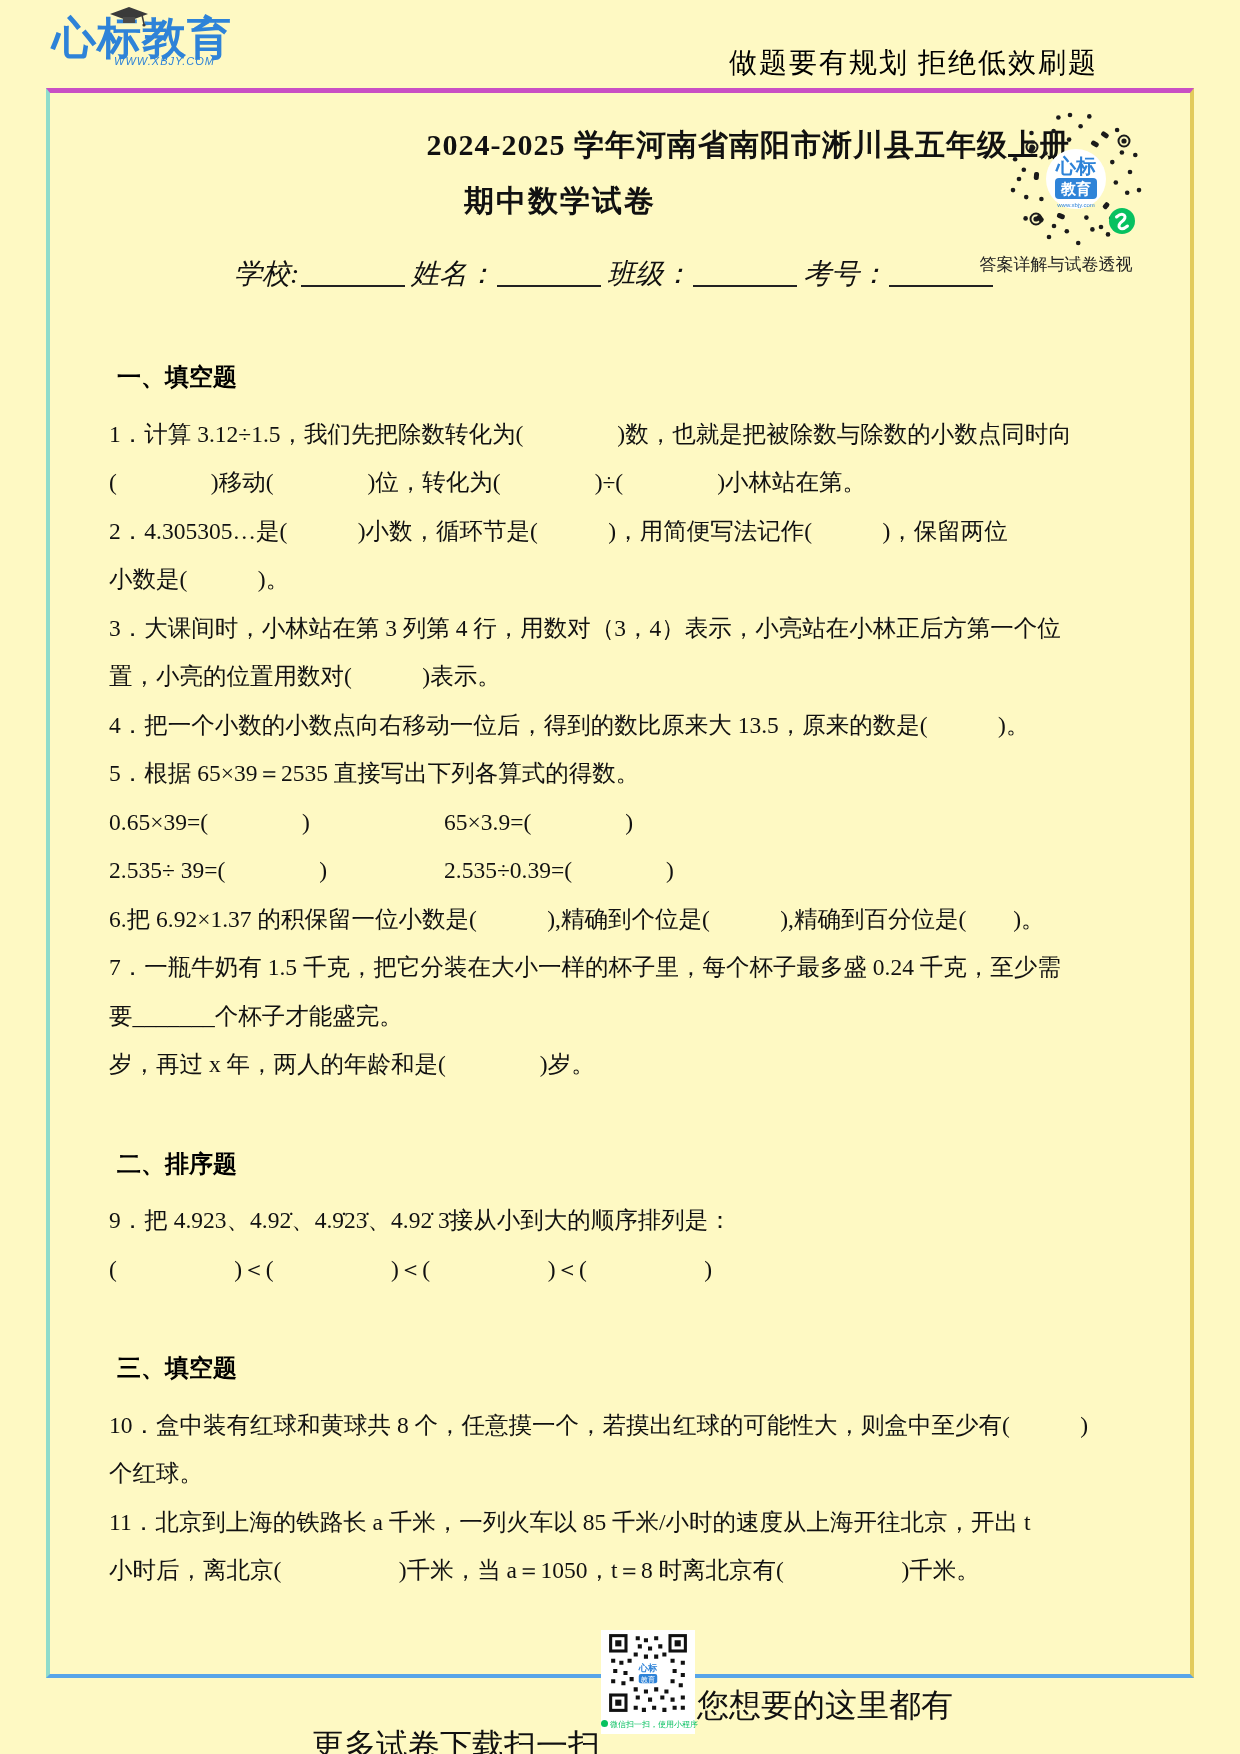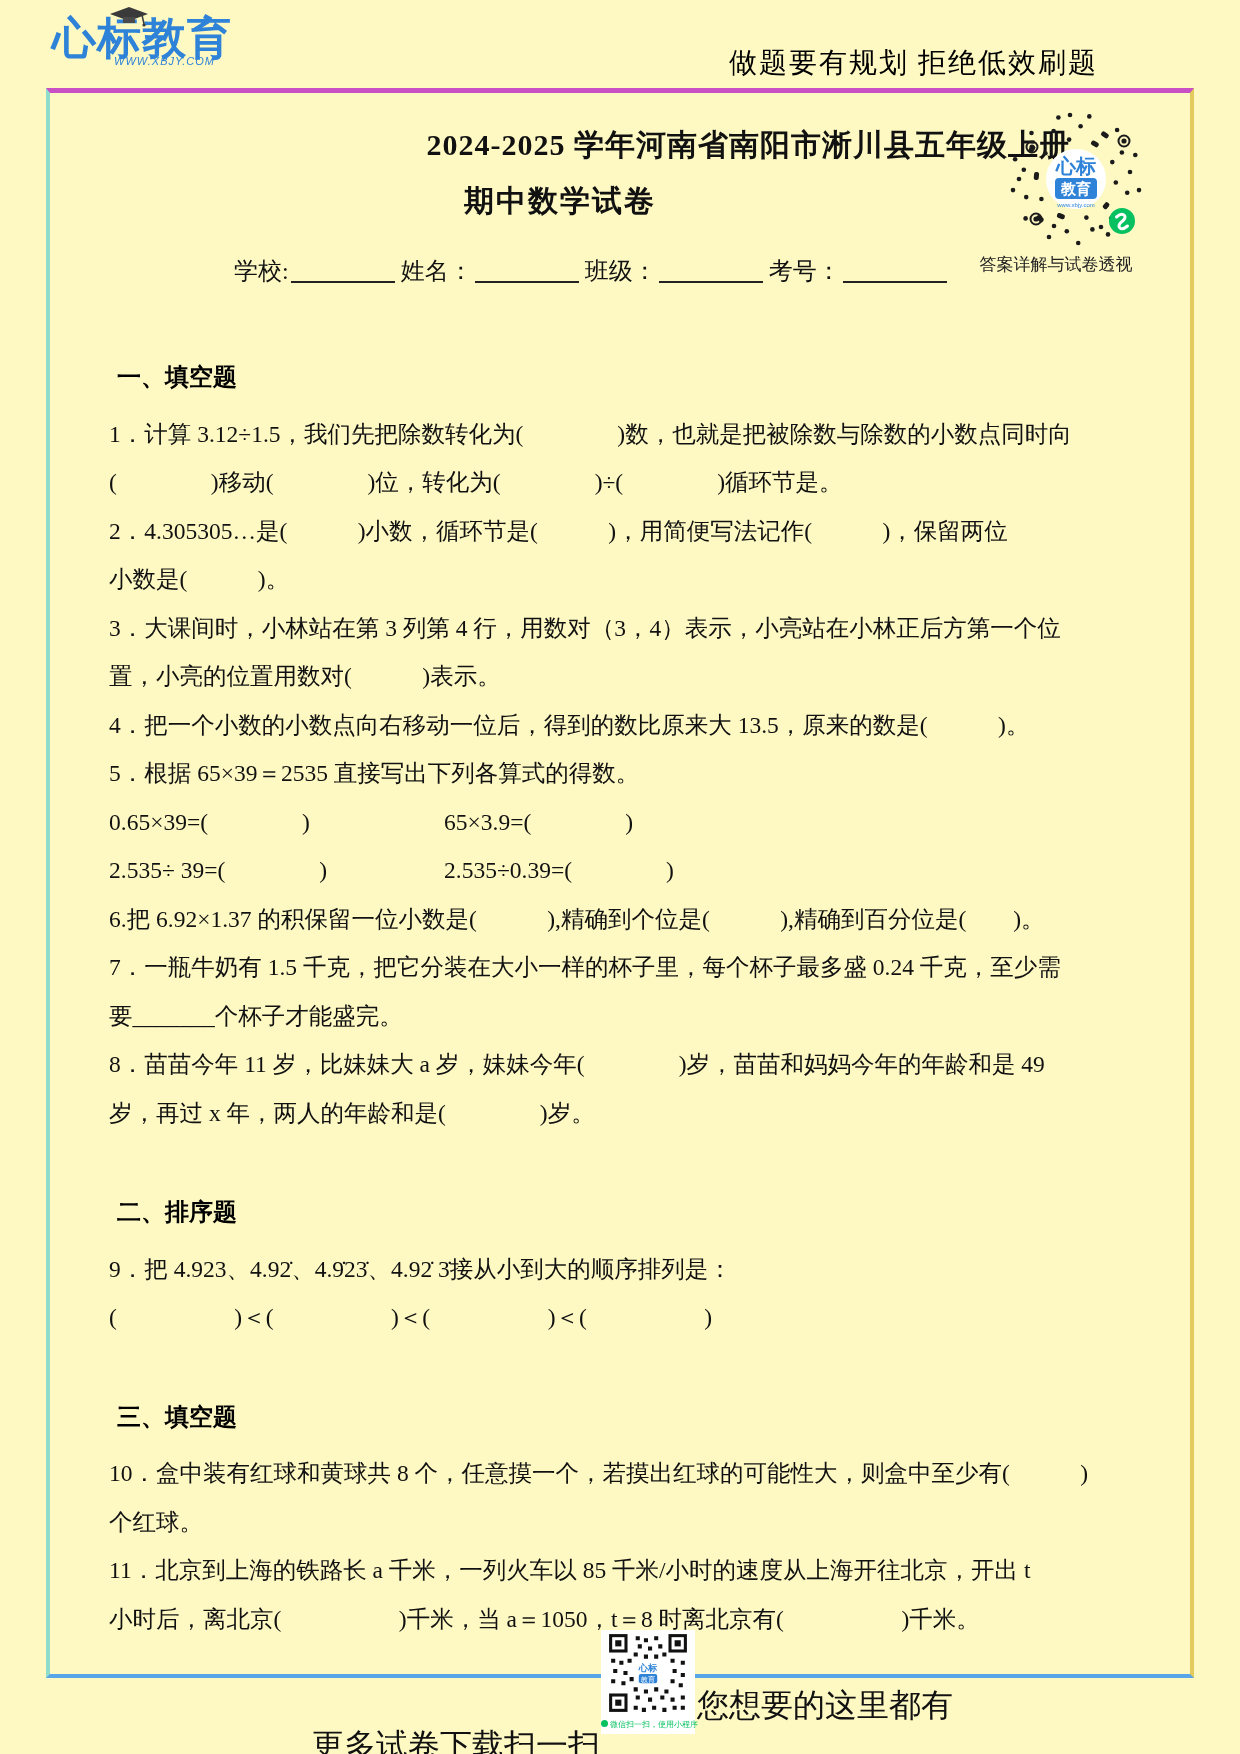--- a/index.html
+++ b/index.html
@@ -18,21 +18,21 @@
   
   .frame{position:absolute;left:46px;top:88px;width:1148px;height:1590px;box-sizing:border-box;
          border-top:5px solid #c94fc4;border-left:4px solid #8fdccb;
          border-right:4px solid #e2cb5c;border-bottom:4px solid #58a5e8;}
 
   
   .title1{position:absolute;left:0;width:1020px;top:32px;text-align:right;
           font-weight:bold;font-size:30px;letter-spacing:1px;}
   .title2{position:absolute;left:0;width:1020px;top:88px;text-align:center;
           font-weight:bold;font-size:30px;letter-spacing:2px;}
-  .form-row{position:absolute;left:184px;top:162px;font-size:24px;white-space:pre;}
+  .form-row{position:absolute;left:184px;top:162px;font-size:28px;white-space:pre;font-style:italic;}
   .blank{display:inline-block;width:104px;height:26px;border-bottom:2px solid #222;
          margin:0 6px 0 2px;vertical-align:-4px;}
 
   
   .answer-qr{position:absolute;left:956px;top:16px;width:140px;height:140px;}
   .qr-caption{position:absolute;left:886px;top:160px;width:240px;text-align:center;
               font-size:17px;color:#222;}
 
   
   .content{position:absolute;left:59px;top:252px;width:1040px;}
@@ -140,33 +140,32 @@
         <text x="70" y="98" text-anchor="middle" font-family="Liberation Sans,sans-serif" font-size="6" fill="#2e83d8">www.xbjy.com</text>
         <circle cx="116" cy="112" r="13" fill="#07c160"></circle>
         <path d="M110.5 108 c7-6 12,0 5.5,4.5 c-6.5,4.5 -1.5,10.5 5.5,4.5" stroke="#fff" stroke-width="3" fill="none" stroke-linecap="round"></path>
       </svg>
     </div>
     <div class="qr-caption">答案详解与试卷透视</div>
 
     <div class="content">
       <h2 class="sec-heading">一、填空题</h2>
       <div class="line">1．计算 3.12÷1.5，我们先把除数转化为(　　　　)数，也就是把被除数与除数的小数点同时向</div>
-      <div class="line">(　　　　)移动(　　　　)位，转化为(　　　　)÷(　　　　)循环节是。</div>
+      <div class="line">(　　　　)移动(　　　　)位，转化为(　　　　)÷(　　　　)小林站在第。</div>
       <div class="line">2．4.305305…是(　　　)小数，循环节是(　　　)，用简便写法记作(　　　)，保留两位</div>
       <div class="line">小数是(　　　)。</div>
       <div class="line">3．大课间时，小林站在第 3 列第 4 行，用数对（3，4）表示，小亮站在小林正后方第一个位</div>
       <div class="line">置，小亮的位置用数对(　　　)表示。</div>
       <div class="line">4．把一个小数的小数点向右移动一位后，得到的数比原来大 13.5，原来的数是(　　　)。</div>
       <div class="line">5．根据 65×39＝2535 直接写出下列各算式的得数。</div>
       <div class="line"><span class="eq-col1">0.65×39=(　　　　)</span><span>65×3.9=(　　　　)</span></div>
       <div class="line"><span class="eq-col1">2.535÷ 39=(　　　　)</span><span>2.535÷0.39=(　　　　)</span></div>
       <div class="line">6.把 6.92×1.37 的积保留一位小数是(　　　),精确到个位是(　　　),精确到百分位是(　　)。</div>
       <div class="line">7．一瓶牛奶有 1.5 千克，把它分装在大小一样的杯子里，每个杯子最多盛 0.24 千克，至少需</div>
       <div class="line">要_______个杯子才能盛完。</div>
-      <div class="line">8．苗苗今年 11 岁，比妹妹大 a 岁，妹妹今年(　　　　)岁，苗苗和妈妈今年的年龄和是 49</div>
       <div class="line">岁，再过 x 年，两人的年龄和是(　　　　)岁。</div>
 
       <h2 class="sec-heading gap">二、排序题</h2>
       <div class="line">9．把 4.923、4.92̇、4.9̇23̇、4.92̇ 3̇接从小到大的顺序排列是：</div>
       <div class="line">(　　　　　)＜(　　　　　)＜(　　　　　)＜(　　　　　)</div>
 
       <h2 class="sec-heading gap">三、填空题</h2>
       <div class="line">10．盒中装有红球和黄球共 8 个，任意摸一个，若摸出红球的可能性大，则盒中至少有(　　　)</div>
       <div class="line">个红球。</div>
       <div class="line">11．北京到上海的铁路长 a 千米，一列火车以 85 千米/小时的速度从上海开往北京，开出 t</div>

